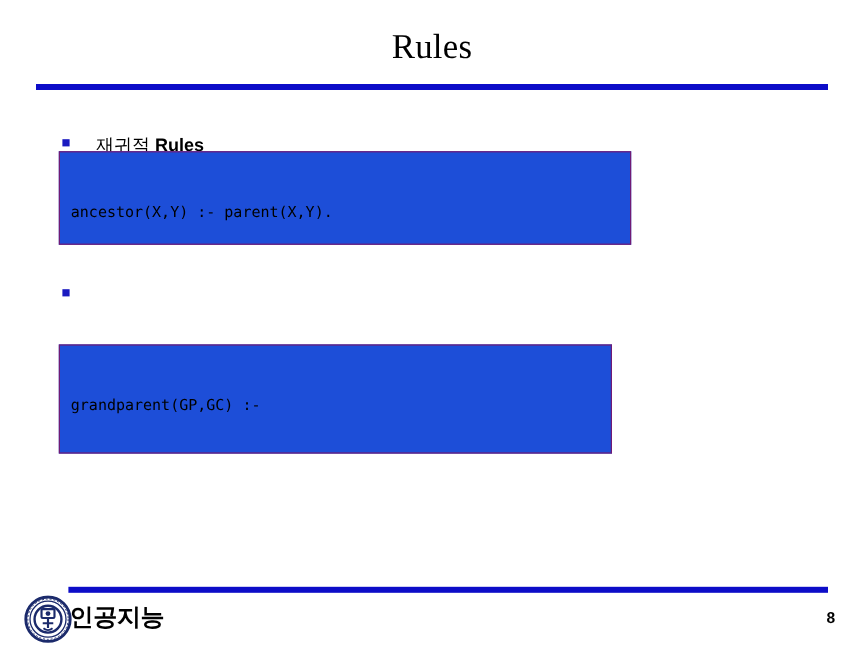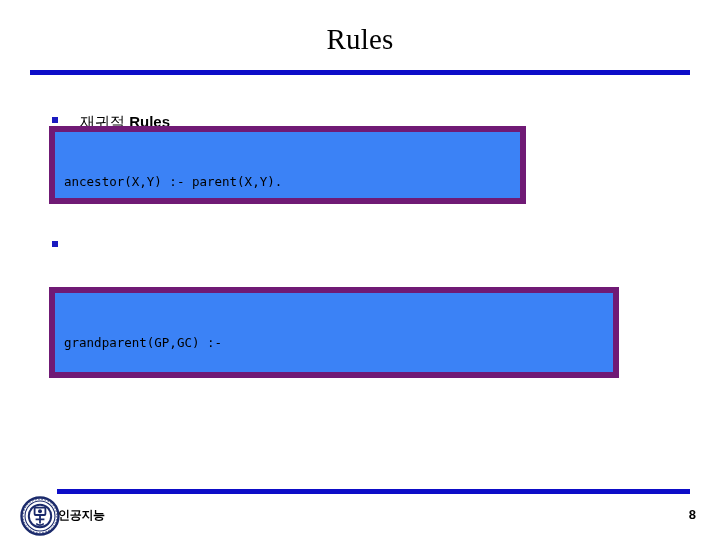--- a/index.html
+++ b/index.html
@@ -68,41 +68,41 @@
     white-space: nowrap;
     margin-top: 17px;
   }
   .bullet-text .kr {
     font-weight: normal;
   }
 
   
   .code-box {
     position: absolute;
-    border: 6px solid #701a75;
-    background: #3b82f6;
+    border: 1px solid #701a75;
+    background: #1d4ed8;
     box-sizing: border-box;
     font-family: "DejaVu Sans Mono", monospace;
     font-size: 12.5px;
     line-height: 17px;
     color: #000000;
     white-space: pre;
     padding: 7px 8px 7px 9px;
     overflow: hidden;
   }
   .code-box.cb1 {
     left: 49px;
     top: 126px;
     width: 477px;
     height: 78px;
   }
   .code-box.cb2 {
     left: 49px;
     top: 287px;
-    width: 570px;
+    width: 461px;
     height: 91px;
   }
   .code-line {
     white-space: pre;
     min-height: 17px;
   }
 
   
   .footer-rule {
     position: absolute;
@@ -116,21 +116,21 @@
     position: absolute;
     left: 20px;
     top: 496px;
     width: 40px;
     height: 40px;
   }
   .footer-label {
     position: absolute;
     left: 58px;
     top: 505px;
-    font-size: 12px;
+    font-size: 20px;
     line-height: 20px;
     font-weight: bold;
     color: #000000;
     letter-spacing: -0.3px;
   }
   .page-number {
     position: absolute;
     right: 24px;
     top: 507px;
     font-size: 13px;

